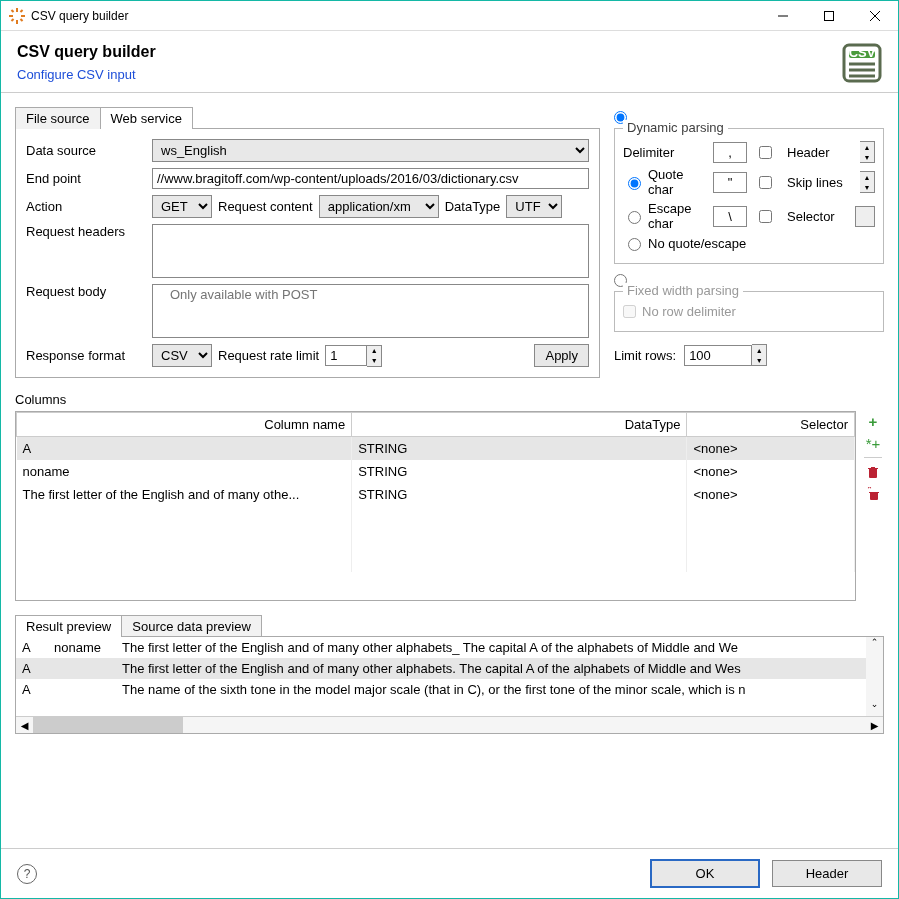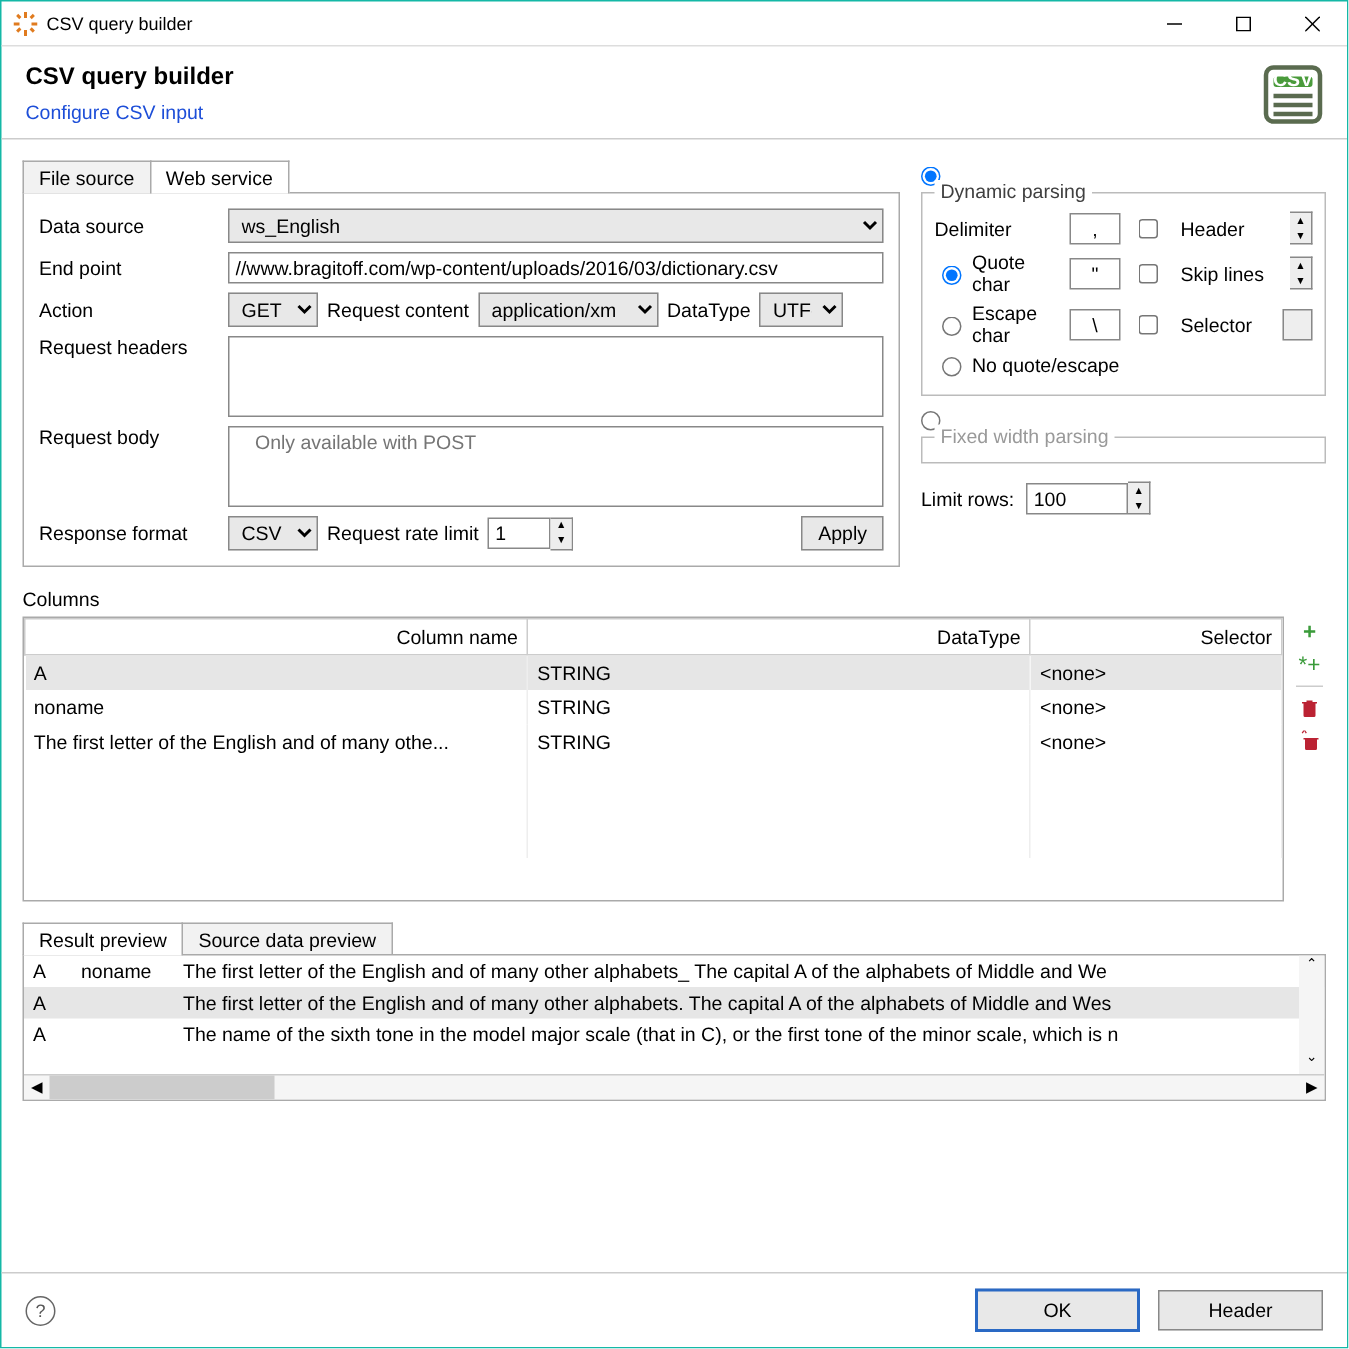--- a/index.html
+++ b/index.html
@@ -234,20 +234,24 @@
                 <input type="radio" style="">
                 <span>No quote/escape</span>
               </span>
           </div>
         </div>
         <div class="radio-row" style="margin-top:10px;">
             <input type="radio" style="">
           </div>
         <div class="groupbox fw">
           <span class="legend">Fixed width parsing</span>
+          <div class="inner dp-row">
+              <input type="checkbox" disabled="" style=""> 
+              <span>No row delimiter</span>
+            </div>
         </div>
         <div class="limit-row">
           <span>Limit rows:</span>
           <div class="spinner-wrap">
             <input type="text" value="100" style="">
             <div class="spinner-btns">
                 <span>▲</span>
                 <span>▼</span>
               </div>
           </div>

